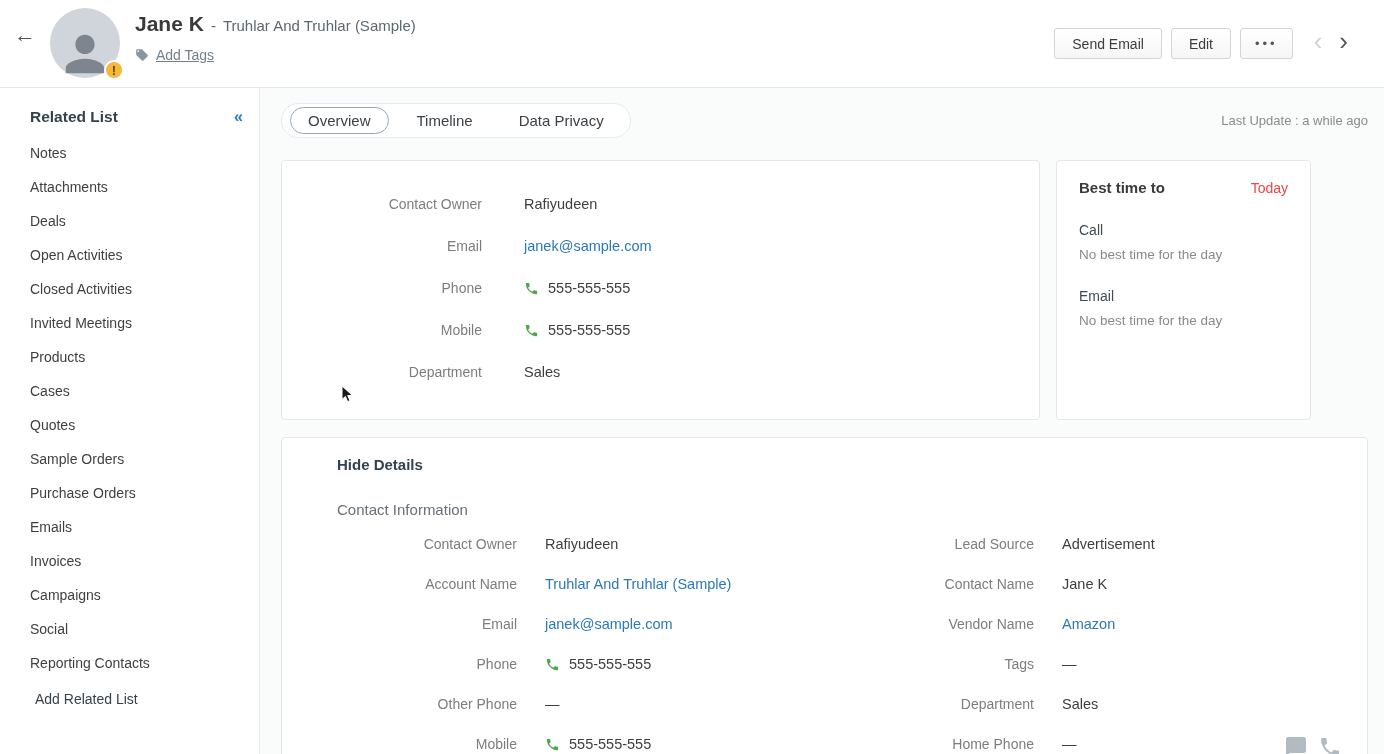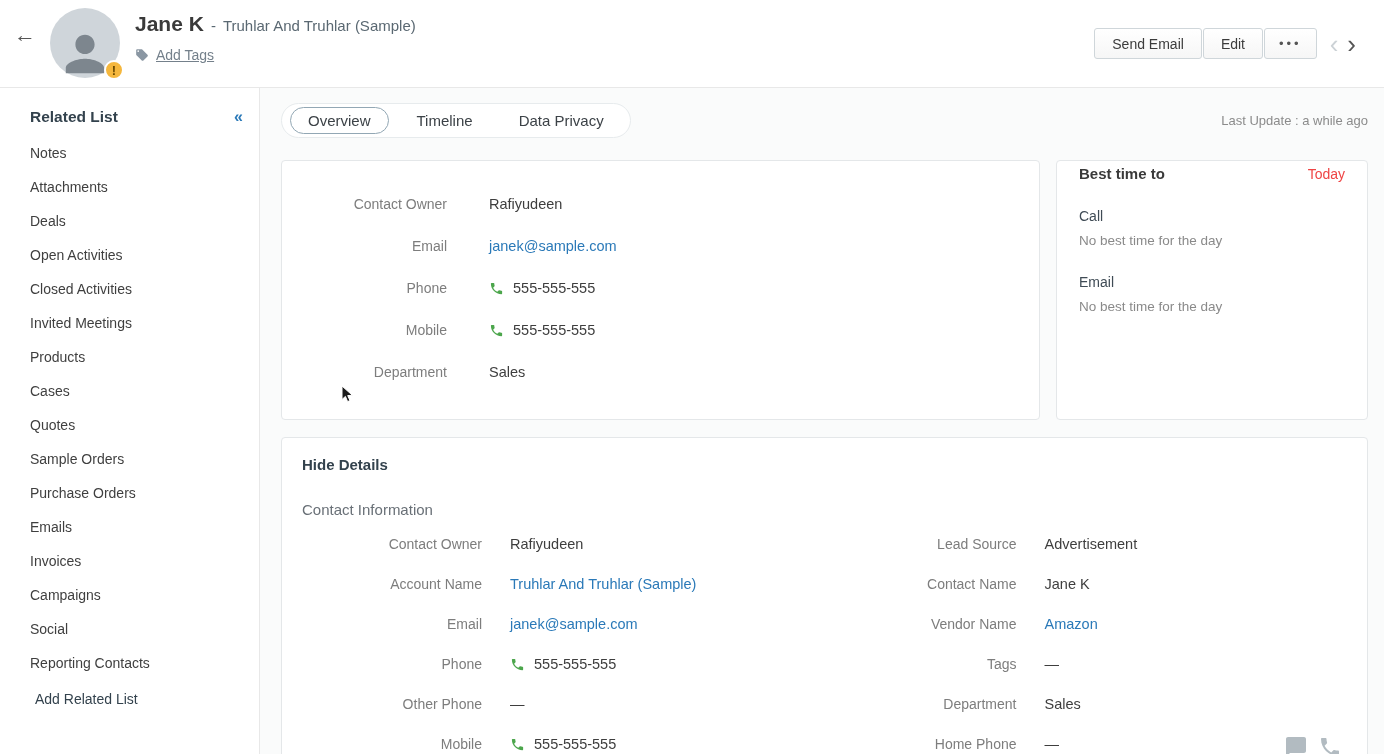--- a/index.html
+++ b/index.html
@@ -17,22 +17,22 @@
   .alert-badge { position:absolute; right:-4px; bottom:-2px; width:20px; height:20px;
     border-radius:50%; background:var(--badge,#f5b73d); border:2px solid #fff;
     color:#6b4a00; font-weight:bold; font-size:13px; display:flex; align-items:center;
     justify-content:center; }
   .titleblock { position:absolute; left:135px; top:12px; }
   .titleline { display:flex; align-items:baseline; gap:7px; }
   .page-name { font-size:21px; font-weight:bold; color:#3a3a3a; }
   .page-sep, .page-company { font-size:15px; color:#5a6872; }
   .tagsline { margin-top:11px; display:flex; align-items:center; gap:7px;
     font-size:14px; color:#74808b; cursor:pointer;text-decoration:underline; }
-  .header-actions { position:absolute; right:24px; top:28px; display:flex;
-    align-items:center; gap:1px; }
+  .header-actions { position:absolute; right:32px; top:28px; display:flex;
+    gap:9px; }
   .hbtn { height:31px; padding:0 17px; font-size:14px; color:#3c3c3c;
     background:linear-gradient(#ffffff,#f6f6f6); border:1px solid #cfd6da;
     border-radius:3px; cursor:pointer; font-family:inherit; }
   .hbtn.more { padding:0 14px; letter-spacing:3px; font-size:13px; color:#555; }
   .rec-nav { font-size:26px; line-height:1; cursor:pointer; padding:0 4px; }
   .rec-nav.prev { color:#ccd2d6; margin-left:8px; }
   .rec-nav.next { color:#555; }
 
   
   .body { display:flex; height:666px; }
@@ -55,23 +55,23 @@
     overflow:hidden; }
   .tabs-row { display:flex; justify-content:space-between; align-items:center; height:36px; }
   .tabs { display:flex; align-items:center; gap:10px; background:#fff;
     border:1px solid #e7ebed; border-radius:18px; padding:3px 8px; }
   .tab { font-size:15px; color:#3c4247; padding:4px 17px; border-radius:15px;
     border:1px solid transparent; cursor:pointer; white-space:nowrap; }
   .tab.active { border-color:#92a7b4; background:#fff; }
   .last-update { font-size:13px; color:#8b8b8b; }
 
   .cards-row { display:flex; gap:16px; margin-top:22px; }
-  .card { background:#fff; border:1px solid #e4e7e9; border-radius:4px; }
+  .card { background:#fff; border:1px solid #e4e7e9; border-radius:4px;padding-left:35px; }
   .summary-card { width:759px; height:260px; padding-top:22px; }
-  .best-card { width:312px; height:260px; padding:4px 22px; }
+  .best-card { width:255px; height:260px; padding:18px 22px; }
 
   .field-row { display:flex; align-items:center; height:42px; }
   .field-label { width:165px; flex-shrink:0; text-align:right; color:#7d7d7d; font-size:14px; }
   .field-value { margin-left:42px; font-size:14.5px; color:#3e3e3e; display:flex;
     align-items:center; gap:9px; }
   a.link { color:var(--link,#2a79b8); text-decoration:none; cursor:pointer; }
   .ph-ic { display:inline-flex; cursor:pointer; }
   .ph-svg { width:15px; height:15px; fill:var(--phone,#4ca64c); }
   .ph-num { cursor:pointer; }
 

